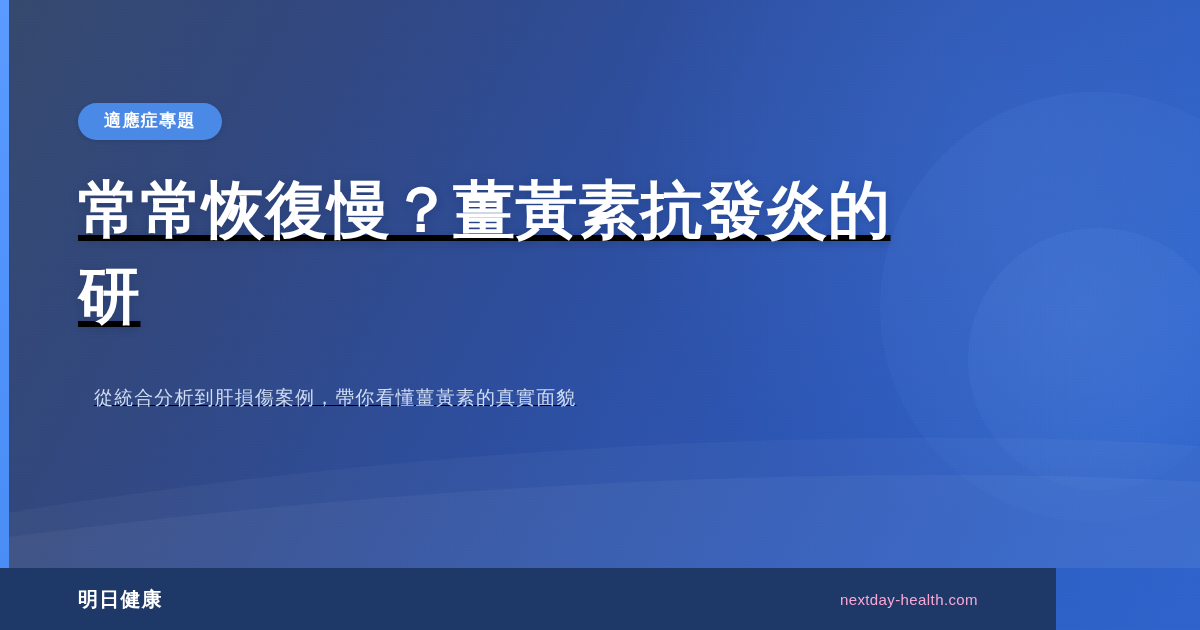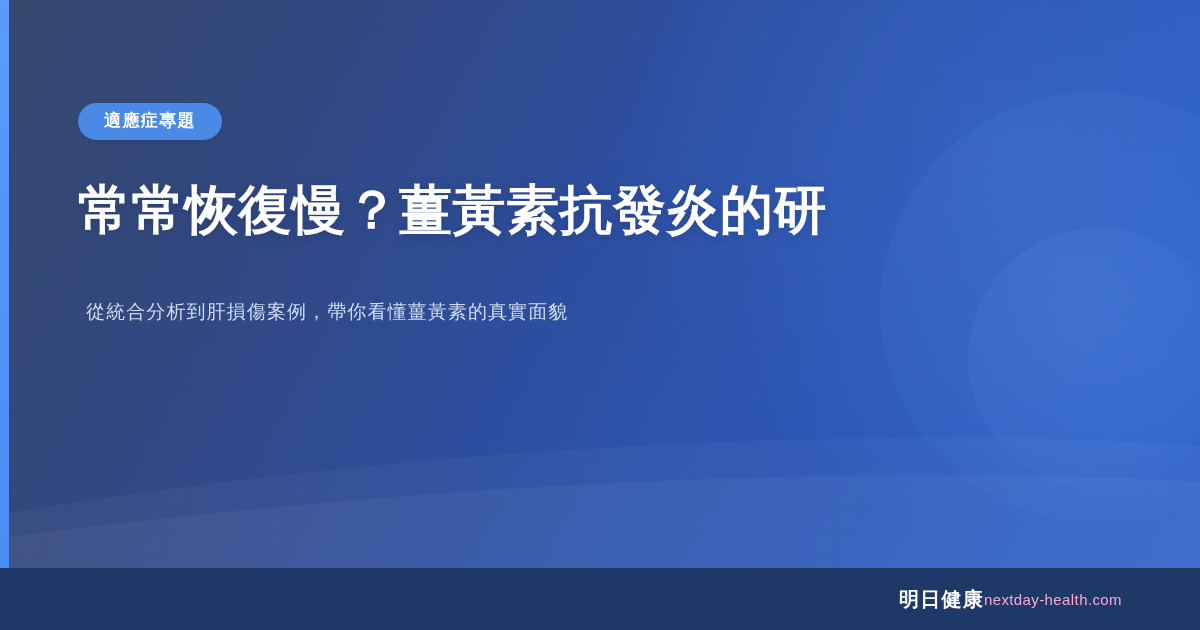--- a/index.html
+++ b/index.html
@@ -109,68 +109,69 @@
     background-image: radial-gradient(rgba(150,185,255,.40) 1px, transparent 1.2px);
     background-size: 5px 5px;
   }
 
   
   .content {
     position: absolute;
     left: 78px;
     top: 0;
     width: 900px;
+    text-decoration: underline;
   }
 
   .badge {
     display: inline-block;
     margin-top: 103px;
     padding: 9px 26px 11px;
     border-radius: 999px;
     background: #4a8ae6;
     color: #ffffff;
     font-size: 17px;
     font-weight: bold;
     letter-spacing: 1.4px;
     line-height: 1;
     box-shadow: 0 1px 4px rgba(10,30,70,.18);
   }
 
   .headline {
     margin: 27px 0 0;
     max-width: 830px;
     color: #ffffff;
-    font-size: 53px;
+    font-size: 62px;
     font-weight: bold;
     line-height: 86px;
     letter-spacing: .5px;
     text-shadow: 0 2px 10px rgba(12,30,70,.22);
   }
 
   .subhead {
-    margin: 44px 8px 0;
+    margin: 44px 16px 0;
     max-width: 820px;
     color: #cfdcf2;
     font-size: 19px;
     font-weight: normal;
     line-height: 1.55;
     letter-spacing: 1.1px;
   }
 
   
   .footer {
     position: absolute;
     left: 0;
     bottom: 0;
-    width: 1200px;
+    width: 1056px;
     height: 62px;
     background: #1e3868;
     display: flex;
     align-items: center;
-    justify-content: flex-end;
+    justify-content: space-between;
     box-sizing: border-box;
     padding: 0 78px;
   }
   .brand {
     color: #ffffff;
     font-size: 20px;
     font-weight: bold;
     letter-spacing: 1.2px;
   }
   .site-url {

